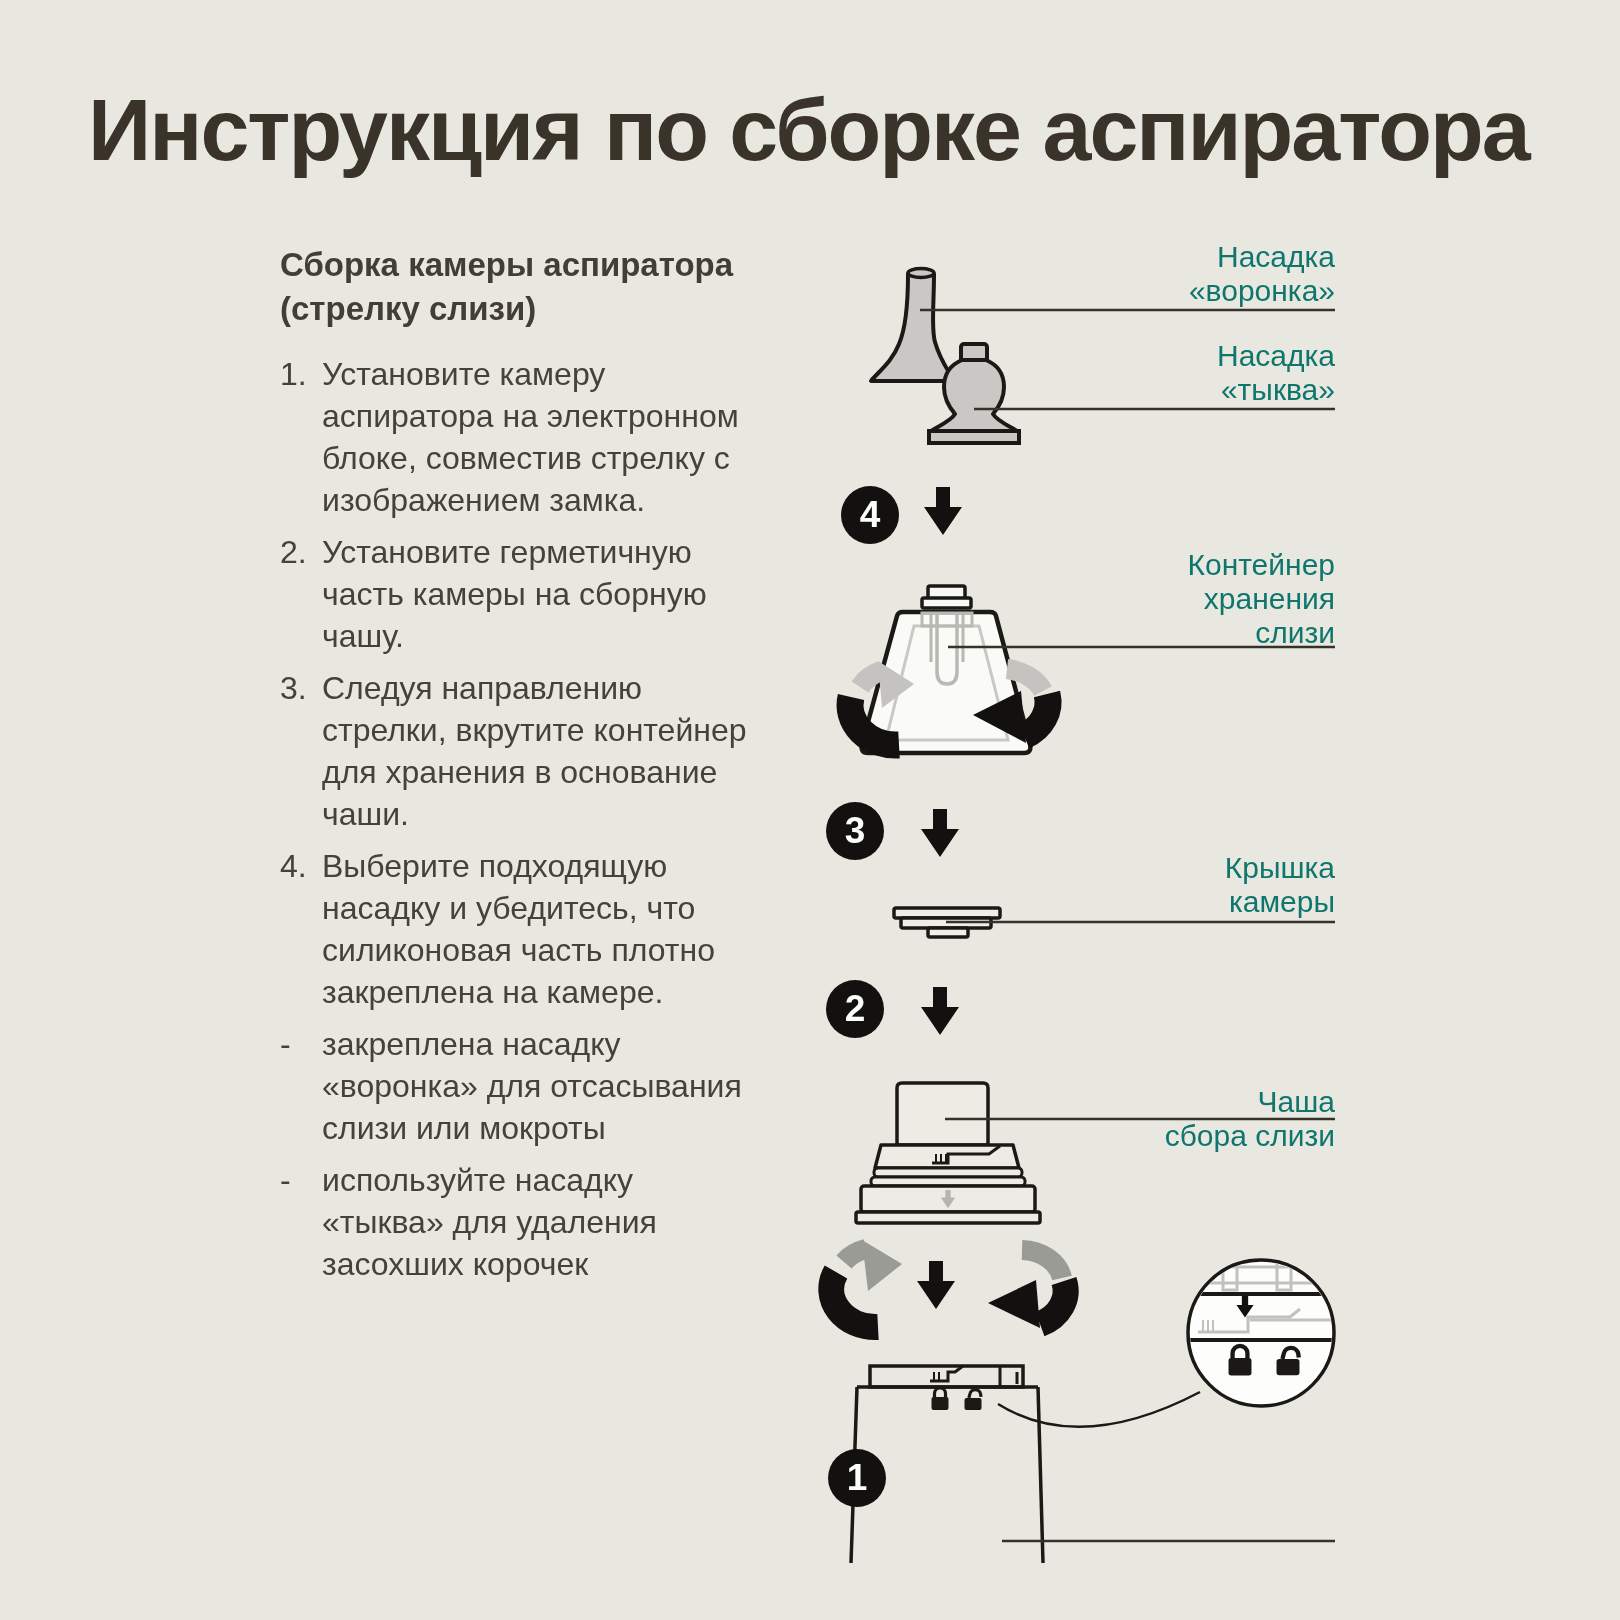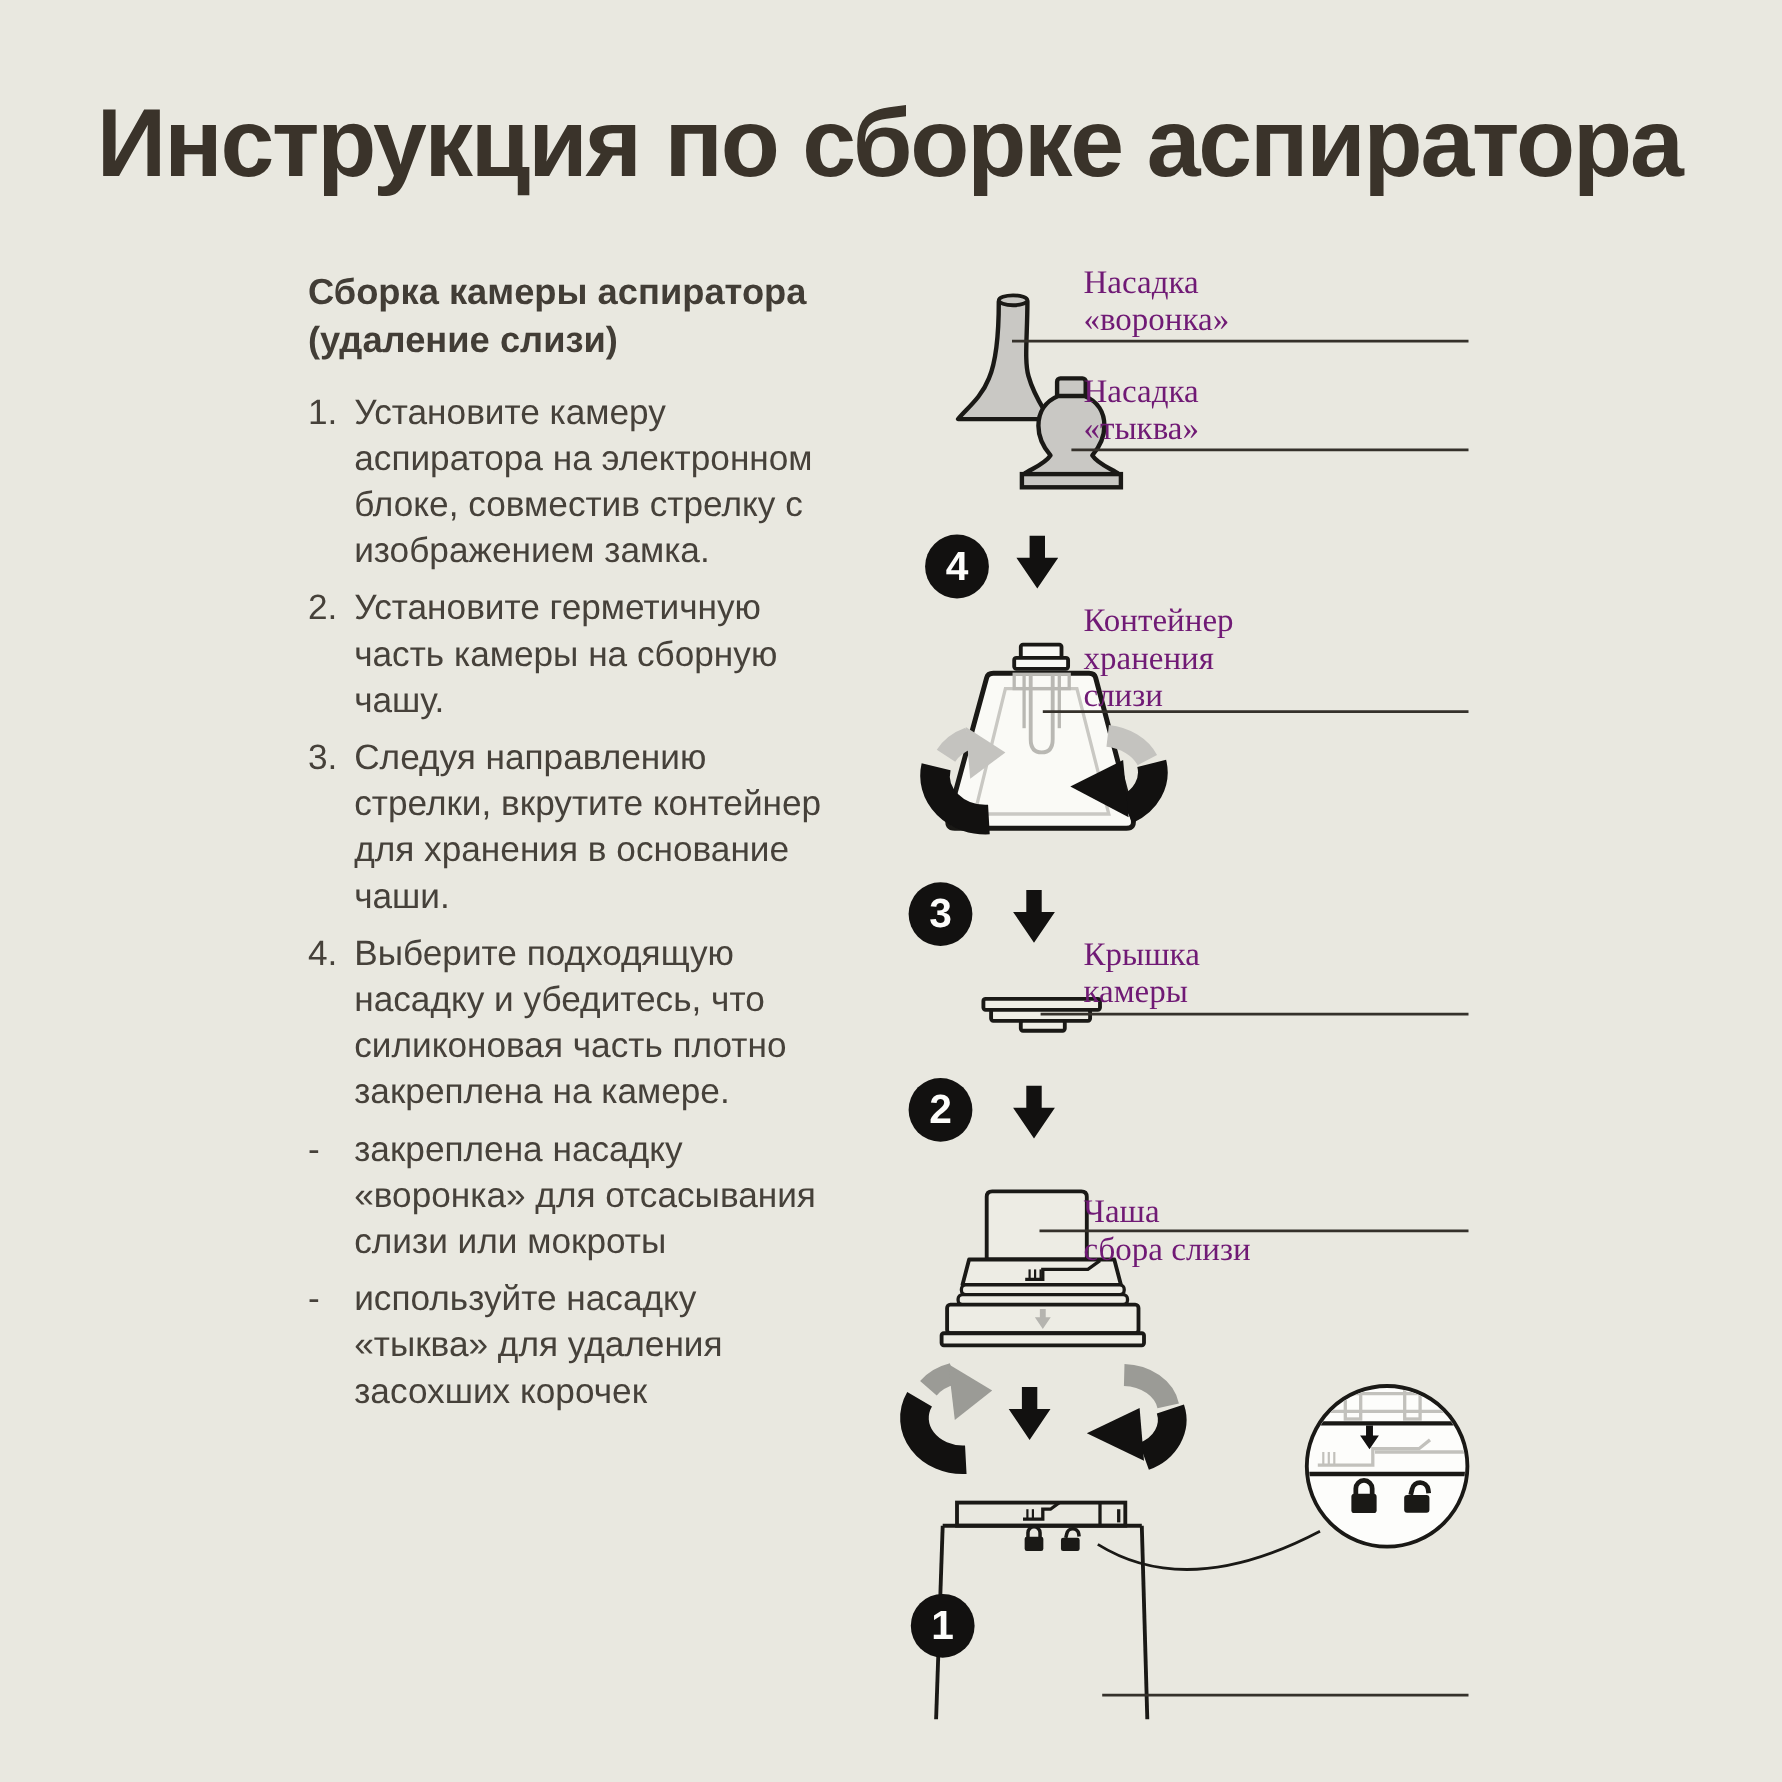--- a/index.html
+++ b/index.html
@@ -20,22 +20,22 @@
     margin:0 0 22px 0;font-size:33px;line-height:44px;font-weight:bold;
     white-space:pre-line;color:#423d36;
   }
   .item{display:flex;margin-bottom:10px;}
   .marker{flex:0 0 42px;}
   .itext{flex:1;}
 
   .art{position:absolute;left:0;top:0;}
 
   .dlabel{
-    position:absolute;width:350px;right:285px;
-    font-size:30px;line-height:34px;color:#701a75;white-space:pre-line;font-family:Liberation Serif, serif;
+    position:absolute;width:350px;text-align:right;right:285px;
+    font-size:30px;line-height:34px;color:#0f766e;white-space:pre-line;
   }
   .lbl-funnel{top:240px;}
   .lbl-pumpkin{top:339px;}
   .lbl-container{top:548px;}
   .lbl-lid{top:851px;}
   .lbl-cup{top:1085px;}
   .lbl-unit{top:1468px;}
 
   .badge{
     position:absolute;width:58px;height:58px;border-radius:50%;
@@ -49,21 +49,21 @@
 </style>
 </head>
 <body>
 
 <div class="page">
 
   <h1 class="title">Инструкция по сборке аспиратора</h1>
 
   <section class="instructions">
     <h2 class="heading">Сборка камеры аспиратора
-(удаление слизи)</h2>
+(стрелку слизи)</h2>
 
     <div class="item">
       <span class="marker">1.</span>
       <span class="itext">Установите камеру аспиратора на электронном блоке, совместив стрелку с изображением замка.</span>
     </div>
     <div class="item">
       <span class="marker">2.</span>
       <span class="itext">Установите герметичную часть камеры на сборную чашу.</span>
     </div>
     <div class="item">

